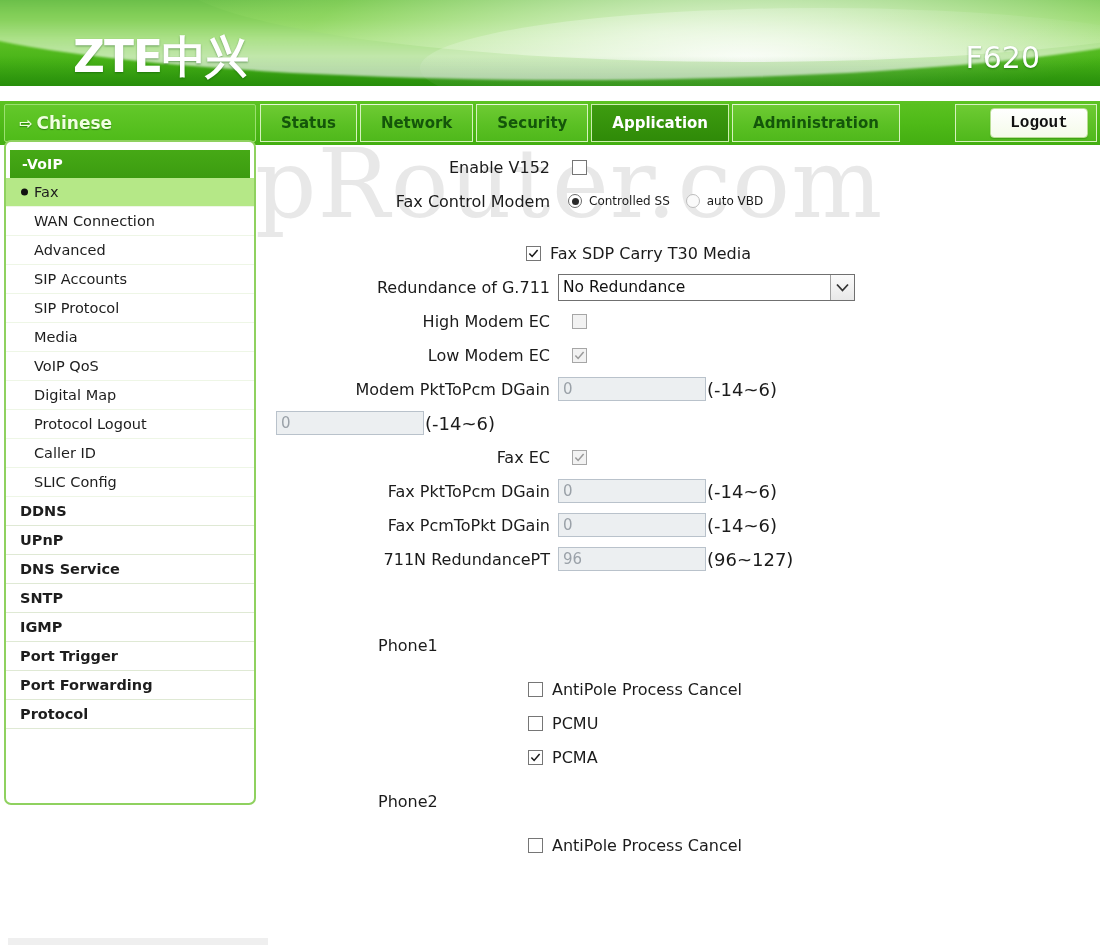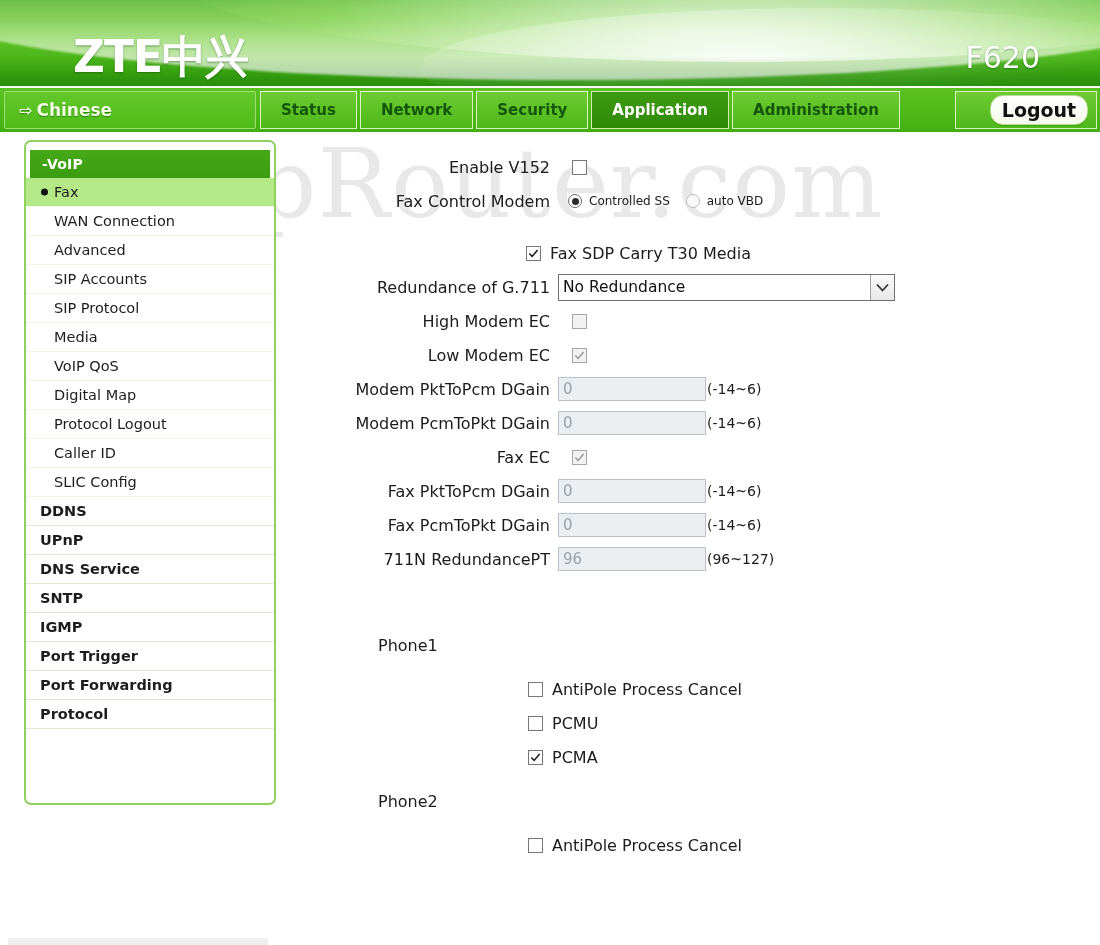--- a/index.html
+++ b/index.html
@@ -64,21 +64,21 @@
   }
   .model {
     position: absolute; right: 60px; top: 40px;
     font-size: 30px; color: #ffffff; font-weight: normal;
     text-shadow: 0 1px 2px rgba(0,80,0,0.45);
     z-index: 3;
   }
 
   
   .navbar {
-    position: absolute; left: 0; top: 88px; width: 1100px; height: 44px;
+    position: absolute; left: 0; top: 101px; width: 1100px; height: 44px;
     background: linear-gradient(180deg,#5cc222 0%, #4fba18 50%, #43ae11 100%);
   }
   .lang-box {
     position: absolute; left: 4px; top: 3px; width: 252px; height: 38px;
     background: linear-gradient(180deg,#63c82a 0%, #4fbb19 100%);
     border: 1px solid #9be06f;
     border-radius: 2px;
     display: flex; align-items: center;
   }
   .lang-text {
@@ -112,36 +112,36 @@
     position: absolute; left: 955px; top: 3px; width: 142px; height: 38px;
     background: linear-gradient(180deg,#6ecb33 0%, #4fb81b 100%);
     border: 1px solid #d6f2bd;
     display: flex; align-items: center; justify-content: flex-end;
   }
   .logout-btn {
     margin-right: 8px;
     width: 98px; height: 30px;
     background: linear-gradient(180deg,#ffffff 0%, #f4fbe9 100%);
     border: 1px solid #b8dd93;
-    border-radius: 13px;
-    color: #111; font-weight: bold; font-size: 19px;
+    border-radius: 4px;
+    color: #111; font-weight: bold; font-size: 16px;
     display:flex; align-items:center; justify-content:center;
     cursor: pointer;
     box-shadow: 0 1px 1px rgba(0,90,0,0.25);
+    font-family: Liberation Mono, monospace;
   }
 
   
   .sidebar {
     position: absolute; left: 4px; top: 140px; width: 252px; height: 665px;
     background: #ffffff;
     border: 2px solid #8fd15f;
     border-radius: 7px;
     z-index: 8;
     overflow: hidden;
-    margin-left: 20px;
   }
   .sb-head {
     margin: 8px 4px 0 4px;
     height: 28px;
     background: linear-gradient(180deg,#46a916 0%, #3c9c10 100%);
     color: #ffffff; font-weight: bold; font-size: 14px;
     display: flex; align-items: center;
     padding-left: 12px;
     letter-spacing: 0.2px;
   }
@@ -198,33 +198,33 @@
   .selwrap { position: relative; display:inline-block; }
   .selwrap .caret {
     position: absolute; right: 1px; top: 1px; width: 24px; height: 25px;
     background: linear-gradient(180deg,#fbfbfb 0%, #e8e8e8 100%);
     border-left: 1px solid #a0a0a0;
     pointer-events: none;
     display: flex; align-items: center; justify-content: center;
   }
   .selwrap .caret svg { display:block; }
   .sel-enable { width: 190px; }
-  .sel-redund { width: 337px; }
+  .sel-redund { width: 297px; }
 
   input.txt {
     font-family: "DejaVu Sans", "Liberation Sans", sans-serif;
     font-size: 15px;
     height: 24px; width: 148px;
     border: 1px solid #b9c2cb;
     background: #eceff1;
     color: #9aa1a8;
     padding-left: 4px;
     border-radius: 0;
   }
-  .hint { font-size: 14px; color: #1b1b1b; margin-left: 1px; white-space: nowrap; }
+  .hint { font-size: 18px; color: #1b1b1b; margin-left: 1px; white-space: nowrap; }
 
   .cb {
     width: 15px; height: 15px;
     border: 1px solid #767676;
     background: #ffffff;
     display: inline-flex; align-items: center; justify-content: center;
     position: relative;
     flex: none;
     cursor: pointer;
   }
@@ -389,21 +389,20 @@
 
     <div class="row">
       <div class="lbl">Modem PktToPcm DGain</div>
       <div class="ctl" style="padding-left:8px;">
         <input class="txt" type="text" disabled="" value="0" style="">
         <span class="hint">(-14~6)</span>
       </div>
     </div>
 
     <div class="row">
-      <div class="lbl">Modem PcmToPkt DGain</div>
       <div class="ctl" style="padding-left:8px;">
         <input class="txt" type="text" disabled="" value="0" style="">
         <span class="hint">(-14~6)</span>
       </div>
     </div>
 
     <div class="row">
       <div class="lbl">Fax EC</div>
       <div class="ctl" style="padding-left:22px;">
         <span class="cb dis">

